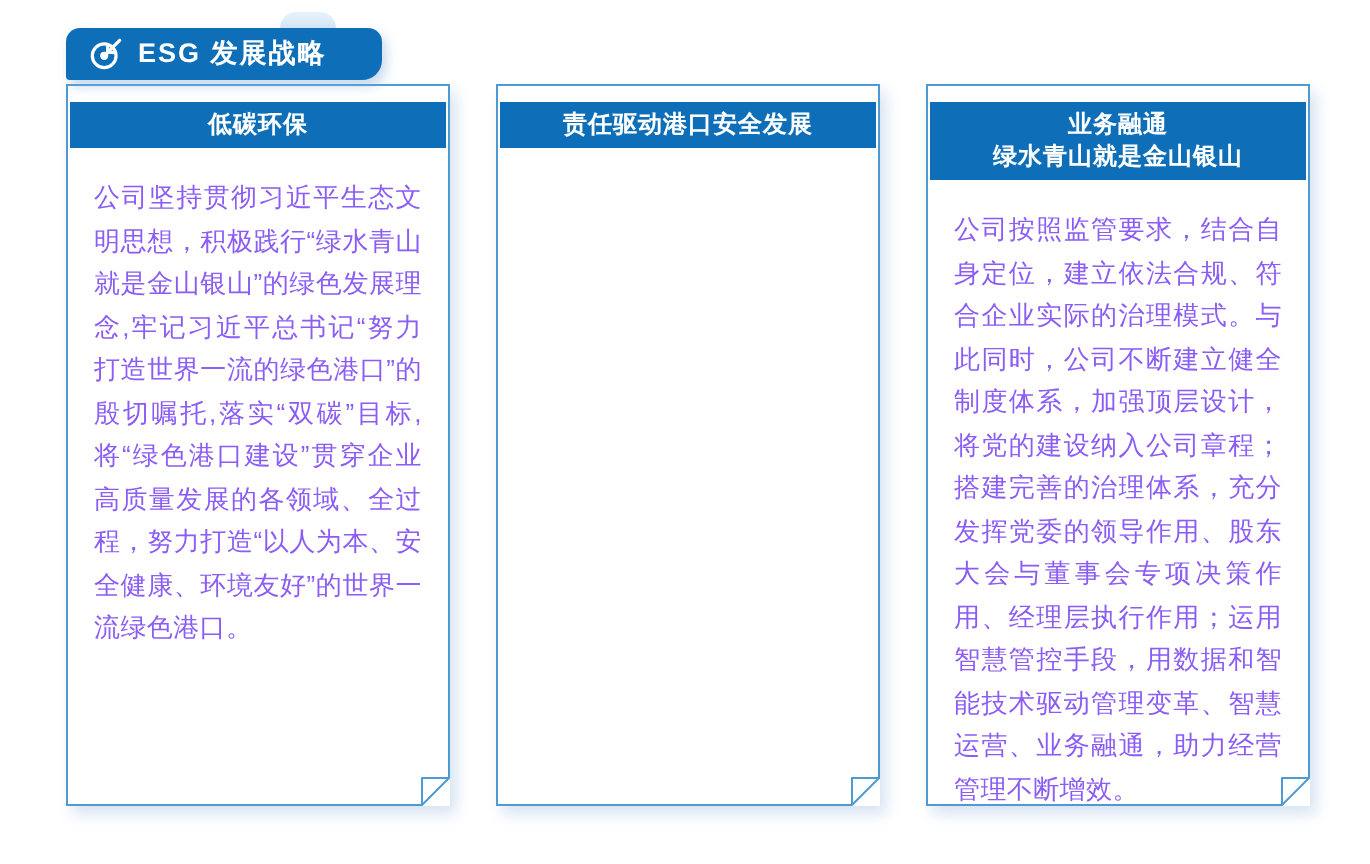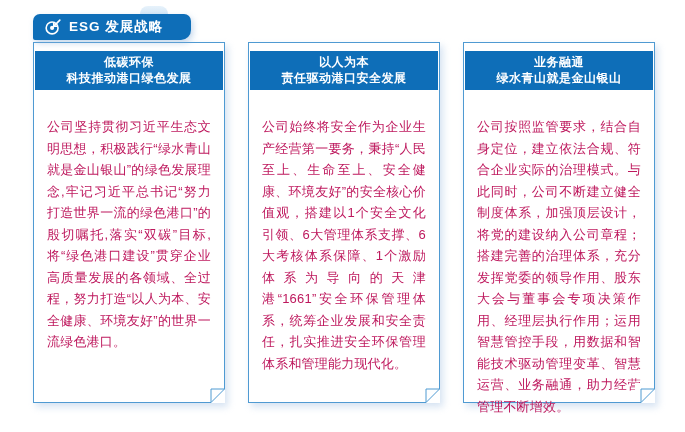--- a/index.html
+++ b/index.html
@@ -28,27 +28,27 @@
   
   .cards{
     position:absolute;left:33px;top:42px;display:flex;gap:23px;
   }
   .card{
     position:relative;width:192px;height:361px;box-sizing:border-box;
     background:#ffffff;border:1px solid #4f9ad2;
     box-shadow:3px 4px 7px rgba(130,170,215,.33);
   }
   .card-header{
-    margin:8px 1px 16px 1px;background:#0e6eb8;color:#ffffff;
+    margin:8px 1px 4px 1px;background:#0e6eb8;color:#ffffff;
     text-align:center;padding:3px 2px 4px 2px;
     font-size:12px;font-weight:bold;line-height:16px;letter-spacing:0.5px;
   }
   .card-body{
     padding:10px 13px 0 13px;
-    font-size:13px;line-height:21.5px;color:#be185d;
+    font-size:13px;line-height:21.5px;color:#8b5cf6;
     text-align:justify;text-justify:inter-ideograph;letter-spacing:0.2px;
   }
   .dogear{
     position:absolute;right:-1px;bottom:-1px;width:20px;height:20px;display:block;
   }
 </style>
 </head>
 <body>
 
 <div class="tab-wrap">
@@ -63,37 +63,34 @@
     </svg>
     <span class="label">ESG 发展战略</span>
   </div>
 </div>
 
 <div class="cards">
 
   <div class="card">
     <div class="card-header">
       <div>低碳环保</div>
-      <div>科技推动港口绿色发展</div>
     </div>
     <div class="card-body">公司坚持贯彻习近平生态文明思想，积极践行“绿水青山就是金山银山”的绿色发展理念,牢记习近平总书记“努力打造世界一流的绿色港口”的殷切嘱托,落实“双碳”目标,将“绿色港口建设”贯穿企业高质量发展的各领域、全过程，努力打造“以人为本、安全健康、环境友好”的世界一流绿色港口。</div>
     <svg class="dogear" viewBox="0 0 20 20" aria-hidden="true">
       <rect x="0" y="0" width="20" height="20" fill="#ffffff"></rect>
       <line x1="0" y1="19.5" x2="6" y2="19.5" stroke="#4f9ad2" stroke-width="1"></line>
       <line x1="19.5" y1="0" x2="19.5" y2="6" stroke="#4f9ad2" stroke-width="1"></line>
       <path d="M6,19.5 L6,6 L19.5,6 Z" fill="#fdfeff" stroke="#4f9ad2" stroke-width="1" stroke-linejoin="round"></path>
     </svg>
   </div>
 
   <div class="card">
     <div class="card-header">
-      <div>以人为本</div>
       <div>责任驱动港口安全发展</div>
     </div>
-    <div class="card-body">公司始终将安全作为企业生产经营第一要务，秉持“人民至上、生命至上、安全健康、环境友好”的安全核心价值观，搭建以1个安全文化引领、6大管理体系支撑、6大考核体系保障、1个激励体系为导向的天津港“1661”安全环保管理体系，统筹企业发展和安全责任，扎实推进安全环保管理体系和管理能力现代化。</div>
     <svg class="dogear" viewBox="0 0 20 20" aria-hidden="true">
       <rect x="0" y="0" width="20" height="20" fill="#ffffff"></rect>
       <line x1="0" y1="19.5" x2="6" y2="19.5" stroke="#4f9ad2" stroke-width="1"></line>
       <line x1="19.5" y1="0" x2="19.5" y2="6" stroke="#4f9ad2" stroke-width="1"></line>
       <path d="M6,19.5 L6,6 L19.5,6 Z" fill="#fdfeff" stroke="#4f9ad2" stroke-width="1" stroke-linejoin="round"></path>
     </svg>
   </div>
 
   <div class="card">
     <div class="card-header">

